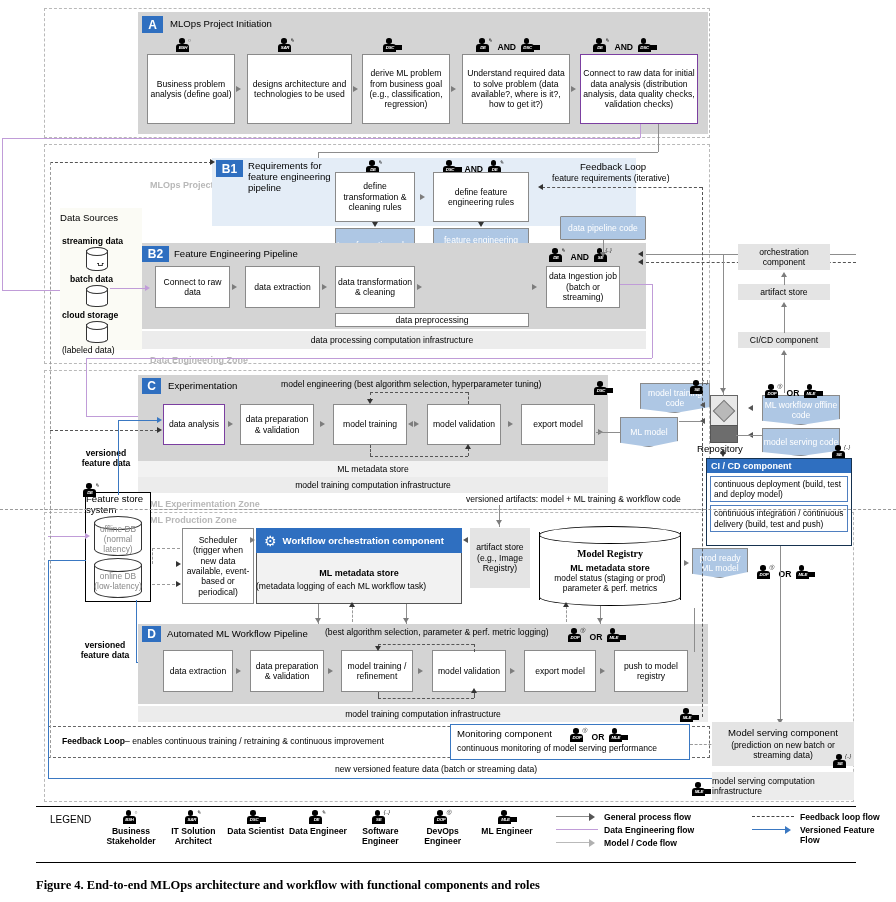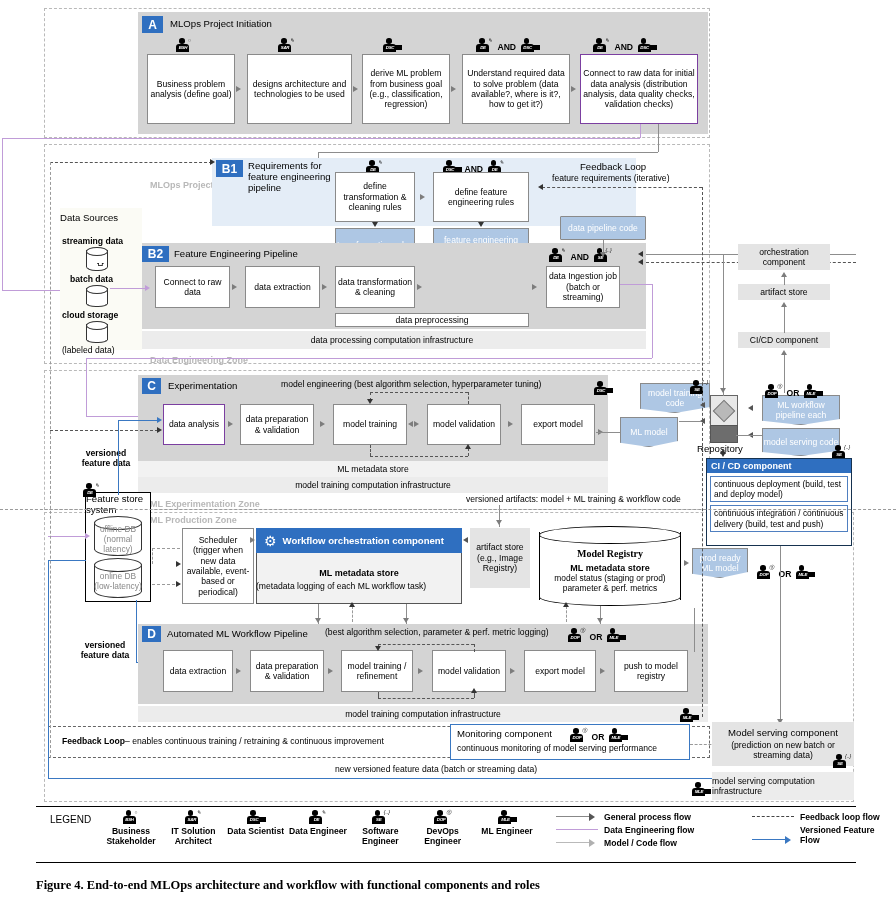--- a/index.html
+++ b/index.html
@@ -70,21 +70,21 @@
   .role .sup{position:absolute;left:12px;top:-1px;font-size:5px;color:#000;line-height:6px;}
   .role .mon{position:absolute;left:12px;top:7px;width:7px;height:5px;background:#000;}
 
   .legendrole{display:flex;flex-direction:column;align-items:center;}
   .legendrole .cap{margin-top:2px;font-size:8.6px;font-weight:bold;line-height:9.8px;text-align:center;}
 
   .and{font-size:8.6px;font-weight:bold;}
   .orw{font-size:8.6px;font-weight:bold;}
 
   
-  .legline{display:flex;align-items:flex-end;font-size:8.6px;font-weight:bold;margin-bottom:3px;}
+  .legline{display:flex;align-items:flex-start;font-size:8.6px;font-weight:bold;margin-bottom:3px;}
   .sw{width:42px;height:10px;position:relative;margin-right:6px;flex:none;}
   .sw .ln{position:absolute;left:0;top:4px;width:34px;height:0;border-top:1.3px solid #888;}
   .sw.purple .ln{border-top:1.3px solid #c09cd8;}
   .sw.blue .ln{border-top:1.3px solid #3a78c2;}
   .sw.dash .ln{border-top:1.3px dashed #444;width:42px;}
   .sw .ar{position:absolute;left:33px;top:0.5px;width:0;height:0;border-left:6px solid #555;
           border-top:4px solid transparent;border-bottom:4px solid transparent;}
   .sw.blue .ar{border-left-color:#3a78c2;}
   .sw.grad .ln{border-top:1.3px solid #b9b9b9;}
 
@@ -322,21 +322,21 @@
   <div class="abs gtile" style="left:738px;top:244px;width:92px;height:26px;">orchestration component</div>
   <div class="abs gtile" style="left:738px;top:284px;width:92px;height:16px;">artifact store</div>
   <div class="abs gtile" style="left:738px;top:332px;width:92px;height:16px;">CI/CD component</div>
   <div class="abs arr u" style="left:781px;top:272px;"></div>
   <div class="abs v" style="left:784px;top:277px;height:8px;"></div>
   <div class="abs arr u" style="left:781px;top:302px;"></div>
   <div class="abs v" style="left:784px;top:307px;height:26px;"></div>
   <div class="abs arr u" style="left:781px;top:350px;"></div>
   <div class="abs v" style="left:784px;top:355px;height:38px;"></div>
 
-  <div class="abs artifact" style="left:762px;top:395px;width:78px;height:30px;clip-path:polygon(0 0,100% 0,100% 80%,50% 100%,0 86%);">ML workflow pipeline each</div>
+  <div class="abs artifact" style="left:762px;top:395px;width:78px;height:30px;clip-path:polygon(0 0,100% 0,100% 80%,50% 100%,0 86%);">ML workflow offline code</div>
   <div class="abs artifact" style="left:762px;top:428px;width:78px;height:28px;clip-path:polygon(0 0,100% 0,100% 80%,50% 100%,0 86%);">model serving code</div>
   <div class="abs" style="left:765px;top:382px;">
     <span class="role"><i class="head"></i><i class="body"></i><i class="tagtxt">DOP</i><i class="sup">⓪</i></span>
     <span class="orw">OR</span>
     <span class="role"><i class="head"></i><i class="body"></i><i class="tagtxt">MLE</i><i class="mon"></i></span>
   </div>
   <div class="abs" style="left:832px;top:443px;">
     <span class="role"><i class="head"></i><i class="body"></i><i class="tagtxt">SE</i><i class="sup">{..}</i></span>
   </div>
   <div class="abs arr l" style="left:748px;top:405px;border-right-color:#555;"></div>

